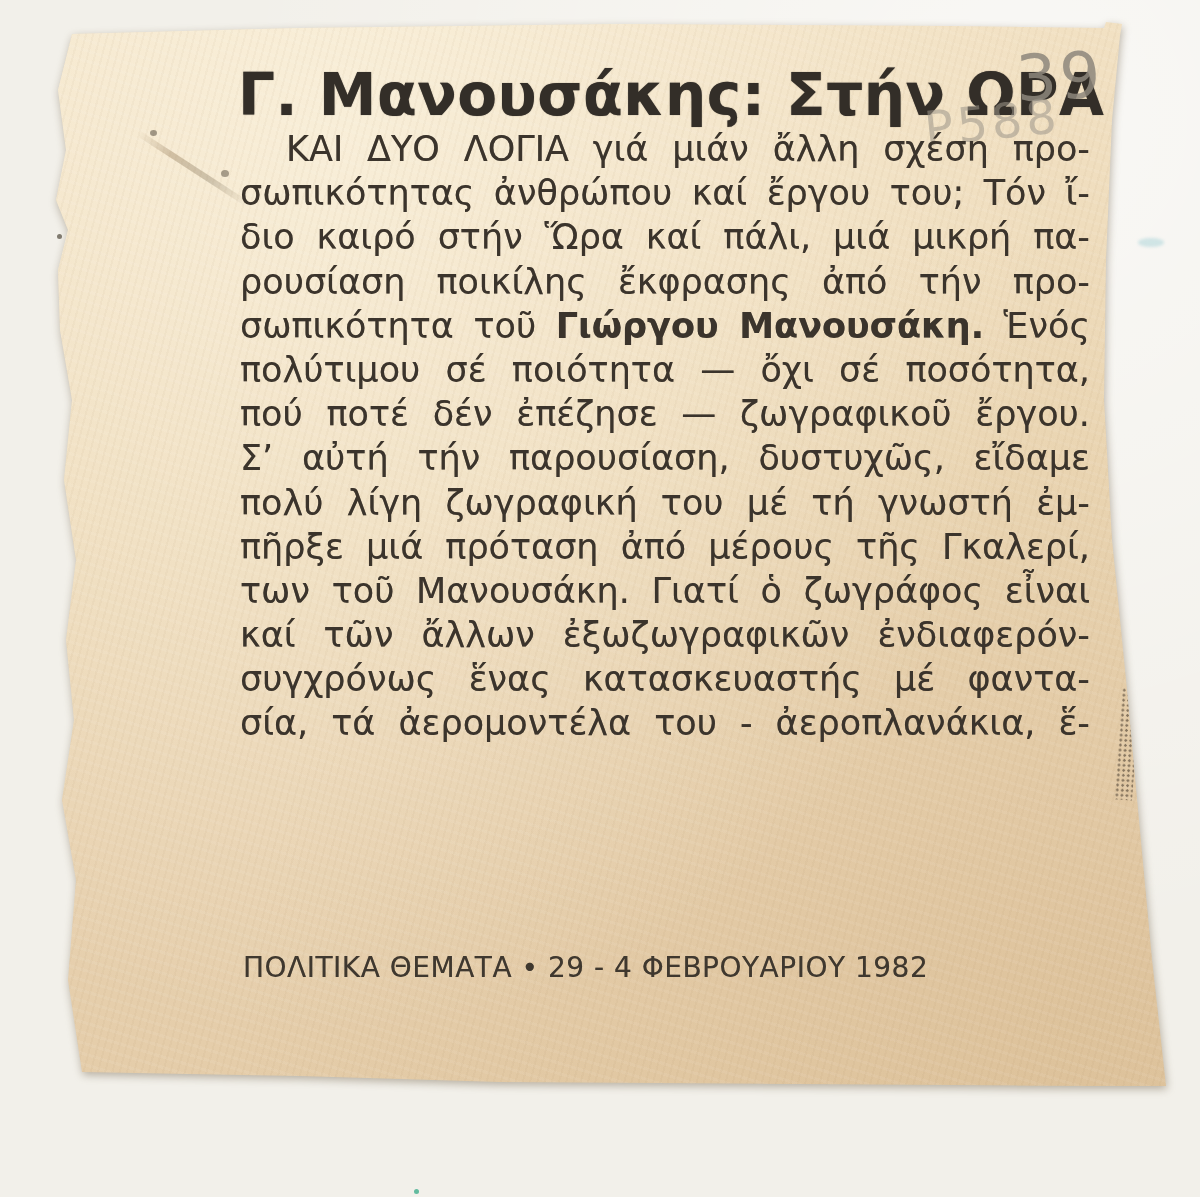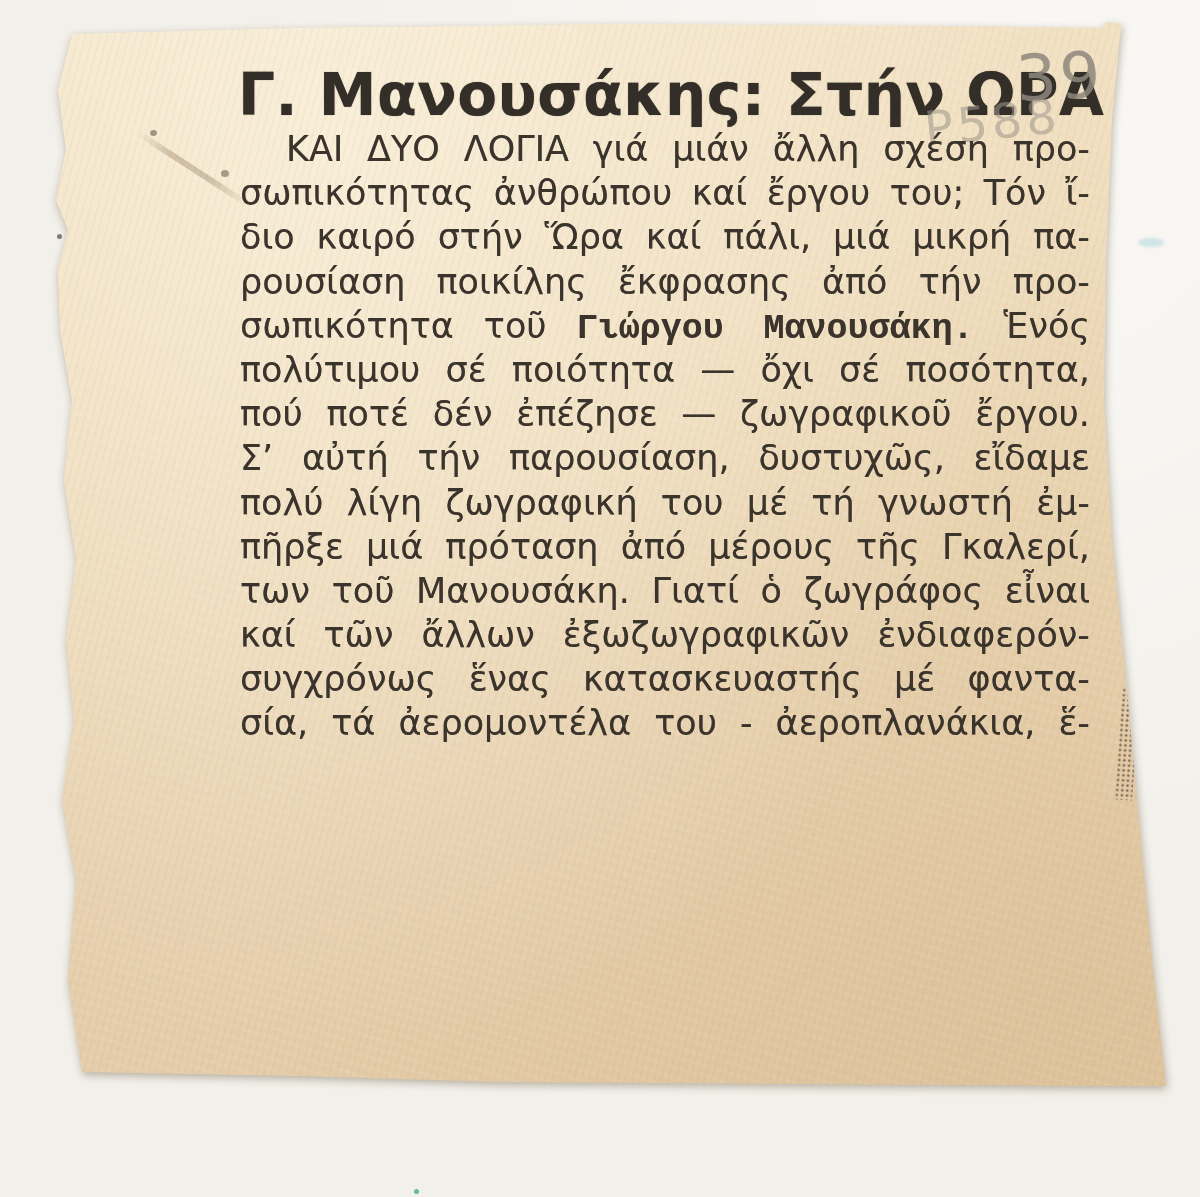--- a/index.html
+++ b/index.html
@@ -51,21 +51,21 @@
     position:absolute;left:924px;top:94px;font-size:48px;color:#9d968a;
     transform:rotate(-6deg);opacity:.55;letter-spacing:4px;
   }
   .body-col{position:absolute;left:240px;top:127px;width:850px;color:var(--ink);}
   .bl{
     height:44.2px;font-size:35px;line-height:44.2px;
     text-align:justify;text-align-last:justify;
     text-shadow:0 0 .6px rgba(60,50,40,.5);
   }
   .bl.indent{padding-left:46px;}
-  .bl b{font-weight:bold;font-family:Liberation Mono, monospace;}
+  .bl b{font-weight:bold;}
   .footer{
     position:absolute;left:243px;top:951px;width:700px;
     font-size:28px;letter-spacing:.5px;color:#3f382f;white-space:nowrap;
     text-shadow:0 0 .6px rgba(60,50,40,.5);
   }
   .halftone{
     position:absolute;left:1118px;top:688px;width:18px;height:112px;
     background-image:radial-gradient(circle, #5f5140 1.1px, transparent 1.5px);
     background-size:5px 5px;transform:rotate(4deg);opacity:.7;
   }
@@ -111,20 +111,21 @@
       <div class="bl">πού ποτέ δέν ἐπέζησε — ζωγραφικοῦ ἔργου.</div>
       <div class="bl">Σ’ αὐτή τήν παρουσίαση, δυστυχῶς, εἴδαμε</div>
       <div class="bl">πολύ λίγη ζωγραφική του μέ τή γνωστή ἐμ-</div>
       <div class="bl">πῆρξε μιά πρόταση ἀπό μέρους τῆς Γκαλερί,</div>
       <div class="bl">των τοῦ Μανουσάκη. Γιατί ὁ ζωγράφος εἶναι</div>
       <div class="bl">καί τῶν ἄλλων ἐξωζωγραφικῶν ἐνδιαφερόν-</div>
       <div class="bl">συγχρόνως ἕνας κατασκευαστής μέ φαντα-</div>
       <div class="bl">σία, τά ἀερομοντέλα του - ἀεροπλανάκια, ἕ-</div>
     </div>
 
+    <div class="footer">ΠΟΛΙΤΙΚΑ ΘΕΜΑΤΑ • 29 - 4 ΦΕΒΡΟΥΑΡΙΟΥ 1982</div>
 
     <div class="halftone"></div>
   </div>
 </div>
 
 <div class="dot-dark"></div>
 <div class="dot-green"></div>
 <div class="smudge-blue"></div>
 
 </body></html>

